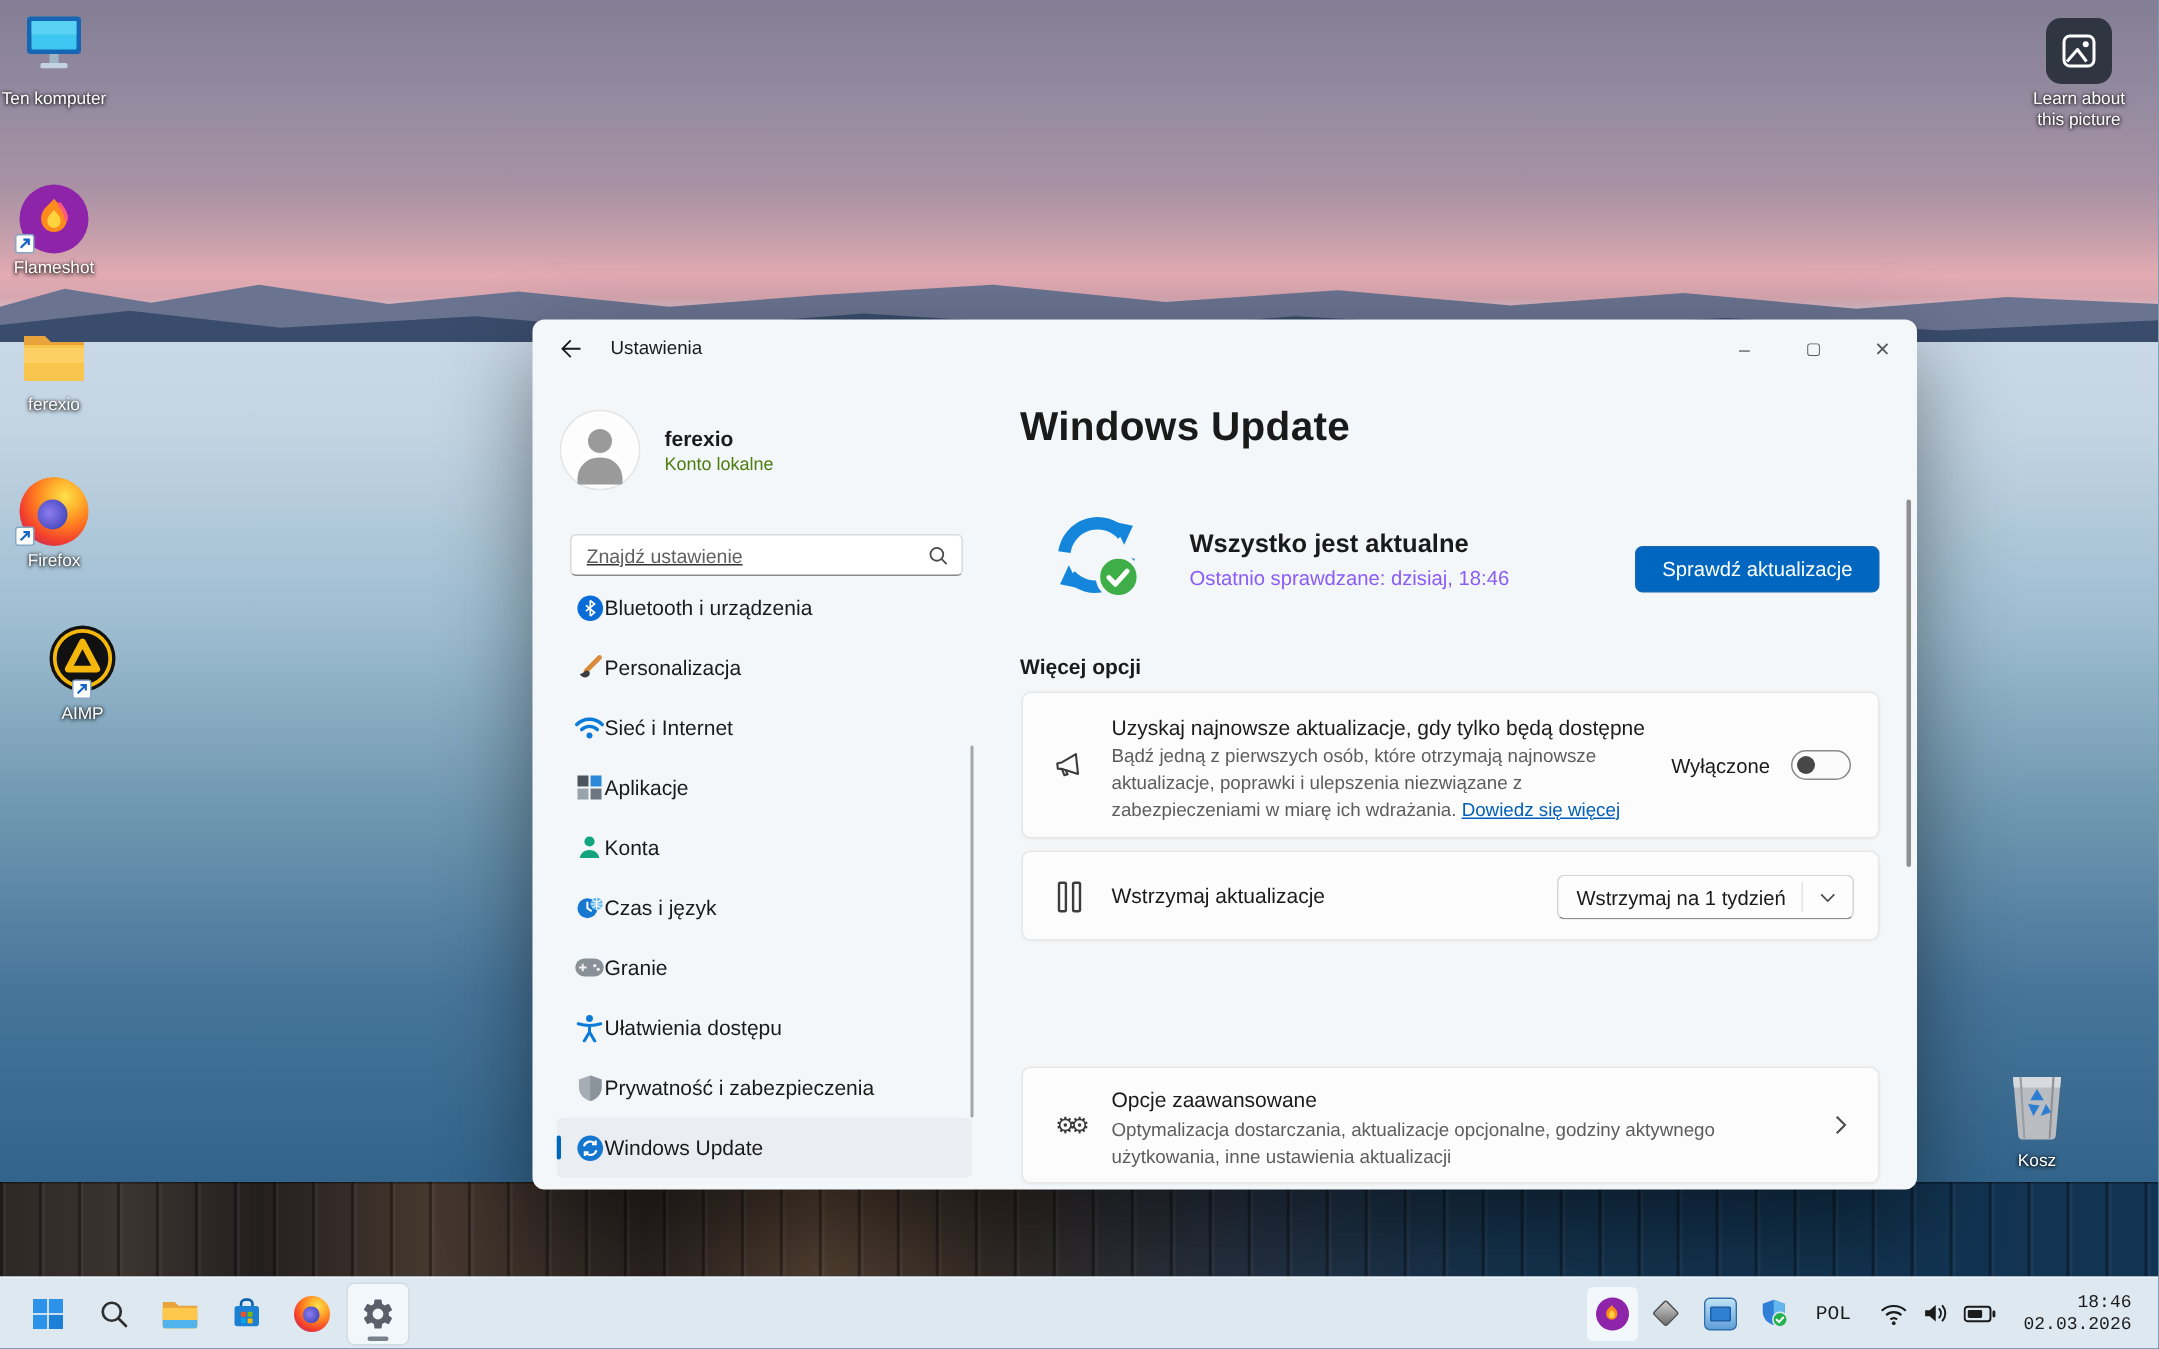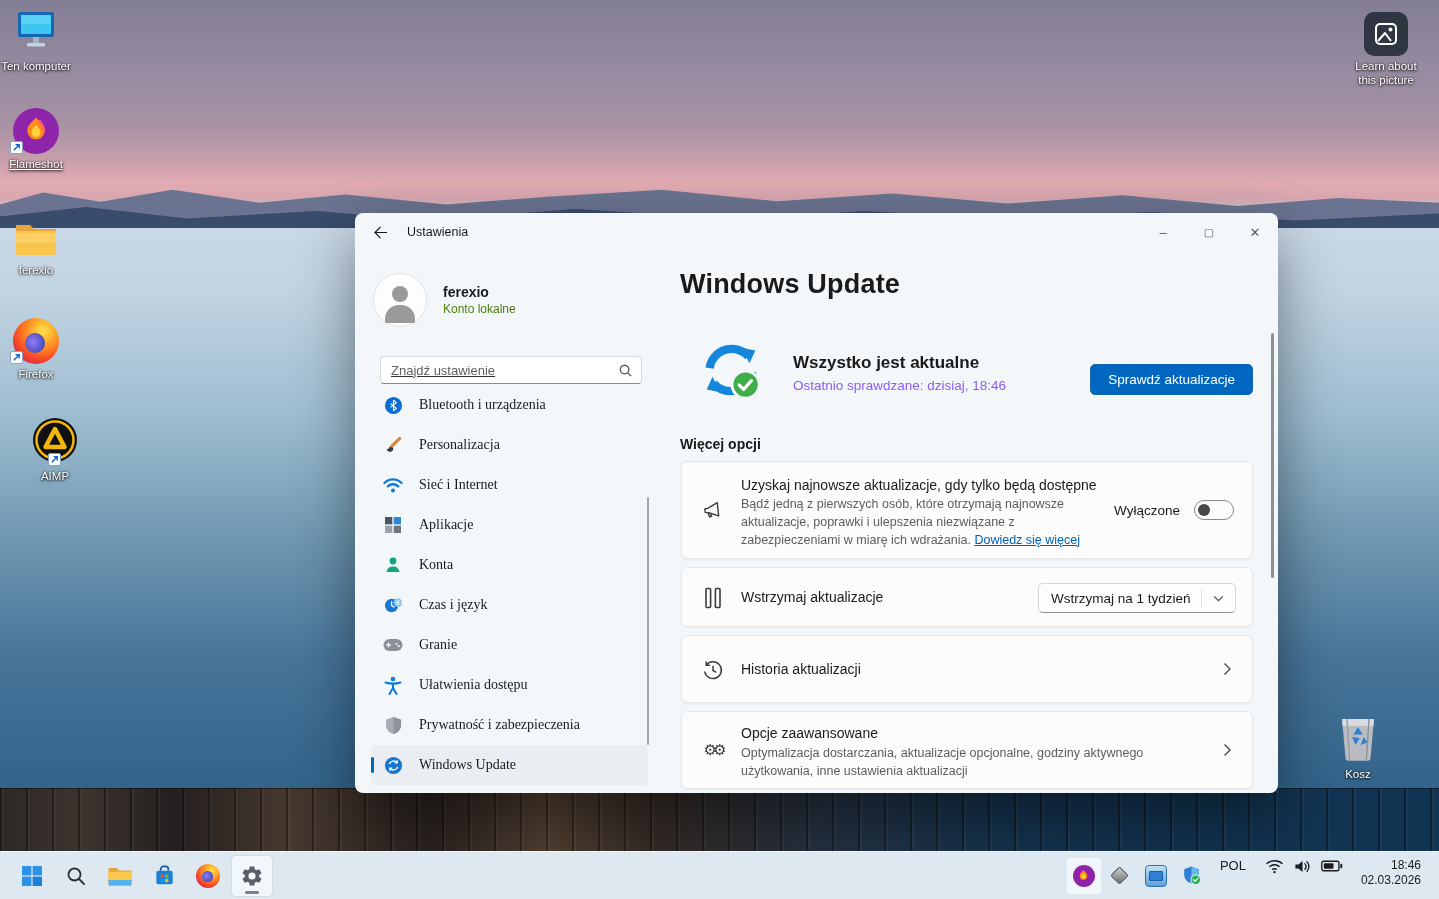--- a/index.html
+++ b/index.html
@@ -54,21 +54,21 @@
   .avatar .head { position:absolute; left:50%; top:13px; transform:translateX(-50%); width:16px; height:16px; border-radius:50%; background:#9a9a9a; }
   .avatar .body { position:absolute; left:50%; top:32px; transform:translateX(-50%); width:30px; height:18px; border-radius:14px 14px 0 0; background:#9a9a9a; }
   .pname { font-size:14px; font-weight:bold; }
   .ptype { font-size:12px; color:#4d7c0f; margin-top:2px; }
   .search { position:absolute; left:25px; top:143px; width:262px; height:28px; background:#fff; border:1px solid #d9d9d9;
     border-bottom-color:#8a8a8a; border-radius:4px; display:flex; align-items:center; }
   .search input { flex:1; border:none; outline:none; background:transparent; font-family:"Liberation Sans",sans-serif; font-size:13px; color:#333; padding:0 8px 0 10px;text-decoration:underline; }
   .search input::placeholder { color:#5f5f5f; }
   .search .mag { margin-right:9px; display:flex; }
   .nav { position:absolute; left:16px; top:183px; width:277px; bottom:6px; overflow:hidden; }
-  .nrow { position:relative; height:40px; display:flex; align-items:center; gap:16px; padding-left:12px; border-radius:4px; font-size:14px;font-family:Liberation Serif, serif; }
+  .nrow { position:relative; height:40px; display:flex; align-items:center; padding-left:12px; border-radius:4px; font-size:14px; }
   .nrow:first-child { margin-top:-11px; }
   .nrow.sel { background:#eaedf1; }
   .nrow .pill { position:absolute; left:0; top:12px; width:3px; height:16px; border-radius:2px; background:#0067c0; }
   .nico { width:20px; height:20px; display:flex; align-items:center; justify-content:center; flex:none; }
   .sb-side { position:absolute; left:292px; top:284px; width:2px; height:248px; background:#a6a6a6; border-radius:2px; }
   .sb-main { position:absolute; left:916px; top:120px; width:3px; height:245px; background:#8f8f8f; border-radius:2px; }
 
   
   .main { position:absolute; left:325px; top:38px; right:25px; bottom:0; }
   .h1 { position:absolute; left:0; top:18px; font-size:27px; font-weight:600; letter-spacing:.2px; }
@@ -103,21 +103,21 @@
   .c4 .cd { position:absolute; left:59px; top:33px; right:58px; }
   .gearpair { font-size:15px; color:#3a3a3a; letter-spacing:-4px; }
 
   
   .taskbar { position:absolute; left:0; top:851px; width:100%; height:48px; background:#dde8f1; border-top:1px solid rgba(255,255,255,.55);
     display:flex; align-items:center; padding:0 12px; }
   .tgroup { display:flex; align-items:center; gap:4px; }
   .tbtn { width:40px; height:40px; border-radius:4px; display:flex; align-items:center; justify-content:center; position:relative; }
   .tbtn.active { background:#f2f7fb; box-shadow:0 0 0 1px rgba(0,0,0,.05); }
   .runline { position:absolute; bottom:2px; left:50%; transform:translateX(-50%); width:14px; height:3px; border-radius:2px; background:#79828c; }
-  .tray { margin-left:auto; display:flex; align-items:flex-start; gap:2px; }
+  .tray { margin-left:auto; display:flex; align-items:center; gap:2px;font-family:Liberation Mono, monospace; }
   .traybtn { width:34px; height:36px; border-radius:4px; display:flex; align-items:center; justify-content:center; position:relative; }
   .traybtn.active { background:#f2f7fb; }
   .lang { font-size:13px; color:#1b1b1b; padding:0 9px; }
   .sysico { display:flex; align-items:center; gap:9px; padding:0 8px; }
   .clock { text-align:right; font-size:12px; color:#1b1b1b; line-height:15px; padding:0 6px 0 8px; }
   .diamond { width:13px; height:13px; transform:rotate(45deg); background:linear-gradient(135deg,#cfcfcf,#6e6e6e); border:1px solid #505050; border-radius:2px; }
   .pcapp { width:22px; height:22px; border-radius:4px; background:linear-gradient(180deg,#bfe3f5,#5f9fd8); border:1px solid #2f6fae; display:flex; align-items:center; justify-content:center; }
   .pcapp .scr { width:14px; height:10px; background:#2f7fd4; border:1px solid #1b5fa8; border-radius:1px; }
 </style>
 </head>
@@ -136,21 +136,21 @@
         <rect x="5" y="3" width="36" height="25" rx="2.5" fill="#1566b4"></rect>
         <rect x="8" y="6" width="30" height="19" rx="1" fill="#3cc6f0"></rect>
         <rect x="8" y="6" width="30" height="9" fill="#6ad9f7" opacity=".6"></rect>
         <rect x="20" y="28" width="6" height="6" fill="#9fb6c9"></rect>
         <rect x="14" y="34" width="18" height="3.5" rx="1" fill="#c2d2e0"></rect>
       </svg></span>
       </div>
     <div>Ten komputer</div>
   </div>
 
-  <div class="dicon" style="left:0;top:106px;text-decoration:underline;">
+  <div class="dicon" style="left:0;top:121px;">
     <div class="art">
       <span class="flameshot-disc">
         <svg width="30" height="32" viewBox="0 0 24 26">
           <path d="M12 2c3 4 7 5.5 7 11a7 7 0 0 1-14 0C5 7.5 9 6 12 2z" fill="#ff8a1e"></path>
           <path d="M15 5c2 2.5 3.6 4.6 3.6 8" fill="none" stroke="#ff5a7a" stroke-width="2" stroke-linecap="round"></path>
           <path d="M12 8c1.6 2.3 3.6 3.2 3.6 6.3A3.6 3.6 0 0 1 12 17.9a3.6 3.6 0 0 1-3.6-3.6C8.4 11.2 10.4 10.3 12 8z" fill="#ffd23e"></path>
         </svg>
       </span>
       <span class="badge">
         <svg width="9" height="9" viewBox="0 0 10 10">
@@ -423,35 +423,20 @@
           <span class="val">Wstrzymaj na 1 tydzień</span>
           <span class="sep"></span>
           <span class="dchev">
             <svg width="11" height="7" viewBox="0 0 12 8">
                 <path d="M1 1.5l5 5 5-5" fill="none" stroke="#4a4a4a" stroke-width="1.3"></path>
               </svg>
           </span>
         </div>
       </div>
 
-      <div class="card c3">
-        <span class="cico">
-          <svg width="24" height="24" viewBox="0 0 24 24">
-              <path d="M5.2 7.2a8.4 8.4 0 1 1-1.5 6.3" fill="none" stroke="#3c3c3c" stroke-width="1.5"></path>
-              <path d="M5.2 3.4v3.8H9" fill="none" stroke="#3c3c3c" stroke-width="1.5"></path>
-              <path d="M12 7.8v4.7l3.2 1.9" fill="none" stroke="#3c3c3c" stroke-width="1.5"></path>
-            </svg>
-        </span>
-        <div class="ct">Historia aktualizacji</div>
-        <span class="chev">
-          <svg width="9" height="14" viewBox="0 0 9 14">
-              <path d="M1.5 1.5l5.5 5.5-5.5 5.5" fill="none" stroke="#4a4a4a" stroke-width="1.4"></path>
-            </svg>
-        </span>
-      </div>
 
       <div class="card c4">
         <span class="cico gearpair">⚙⚙</span>
         <div class="ct">Opcje zaawansowane</div>
         <div class="cd">Optymalizacja dostarczania, aktualizacje opcjonalne, godziny aktywnego użytkowania, inne ustawienia aktualizacji</div>
         <span class="chev">
           <svg width="9" height="14" viewBox="0 0 9 14">
               <path d="M1.5 1.5l5.5 5.5-5.5 5.5" fill="none" stroke="#4a4a4a" stroke-width="1.4"></path>
             </svg>
         </span>

